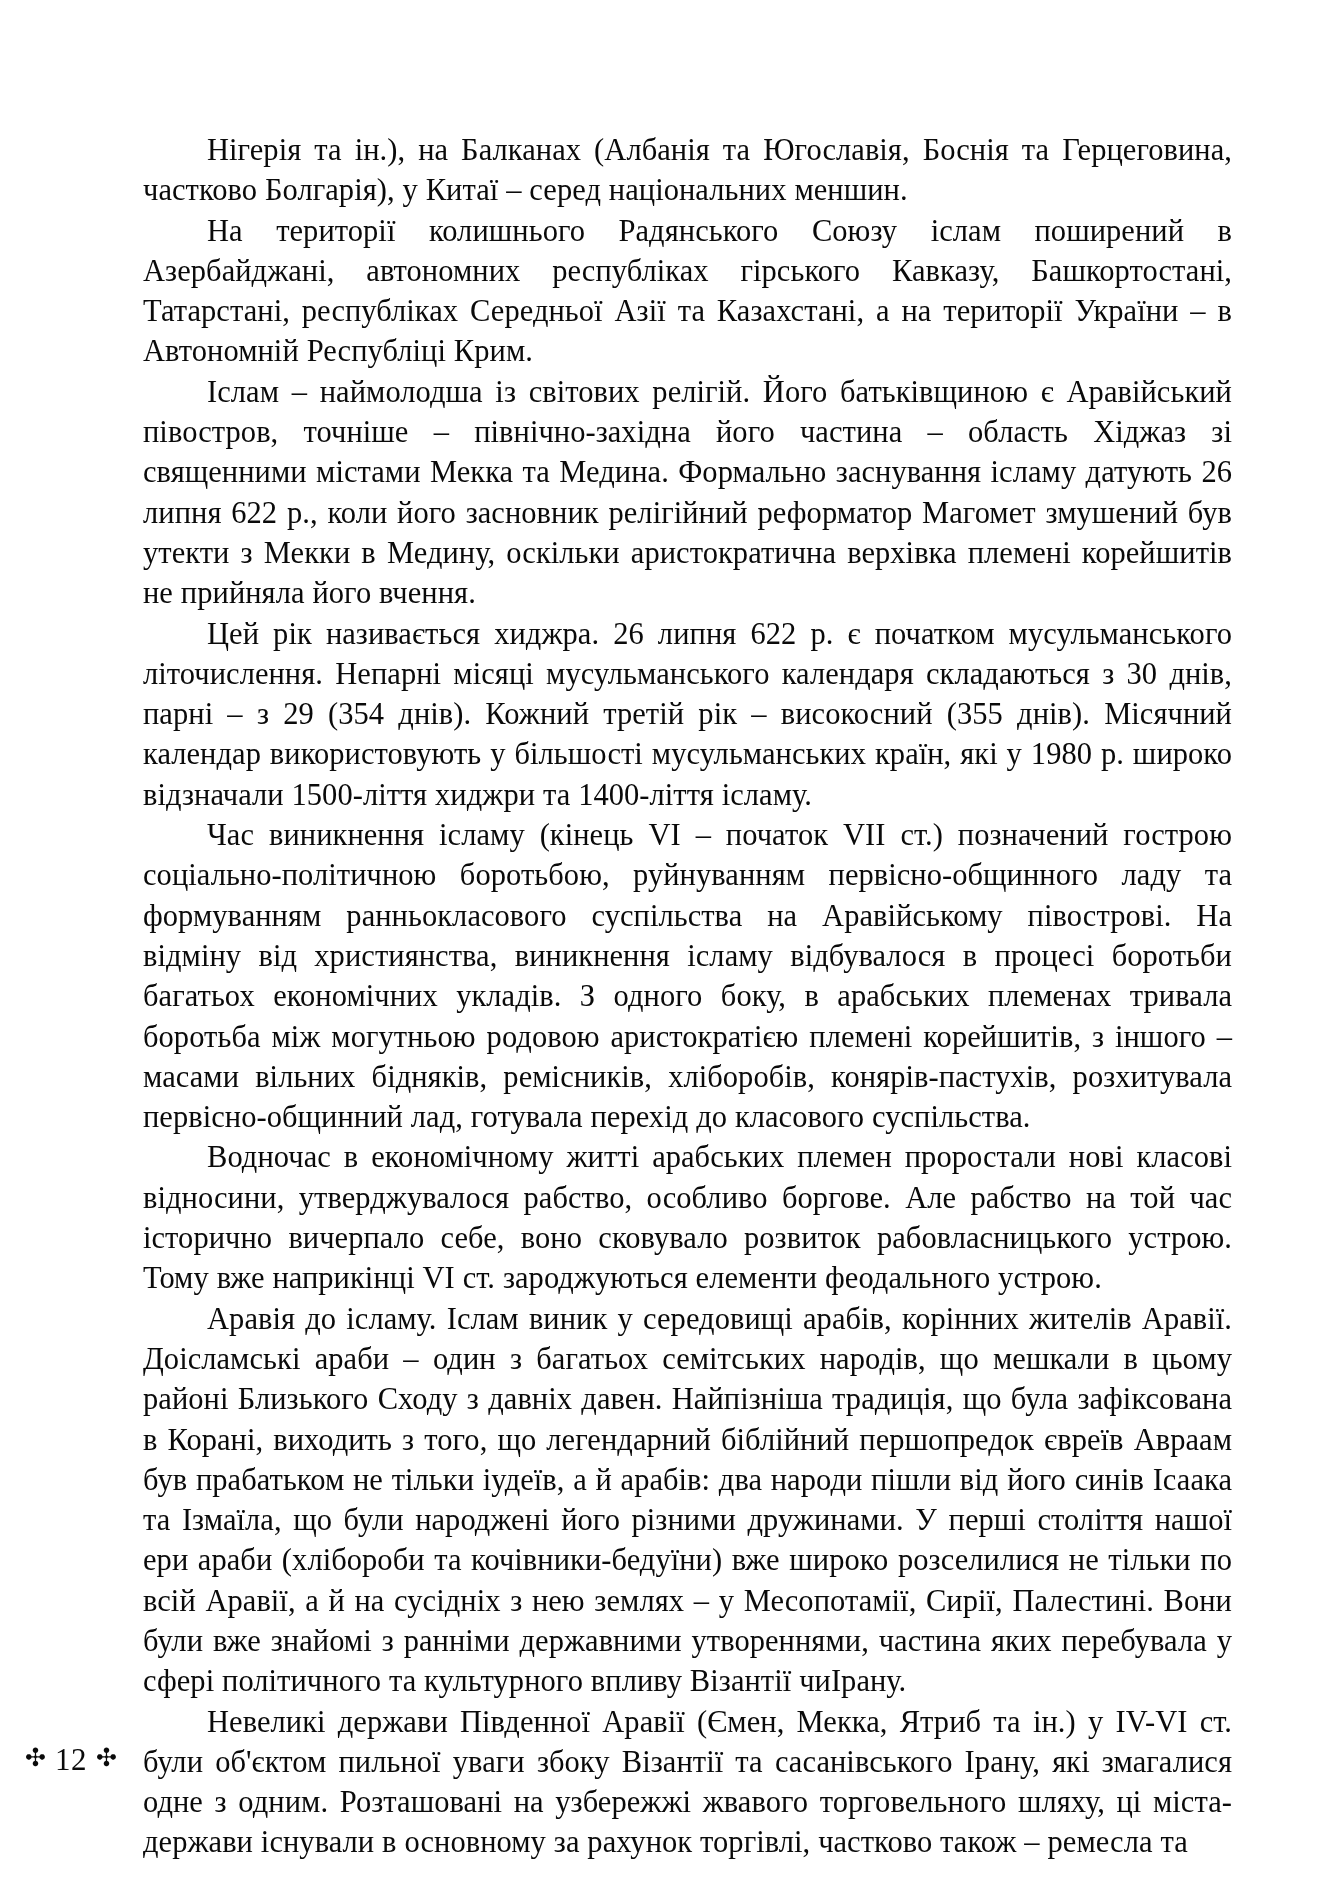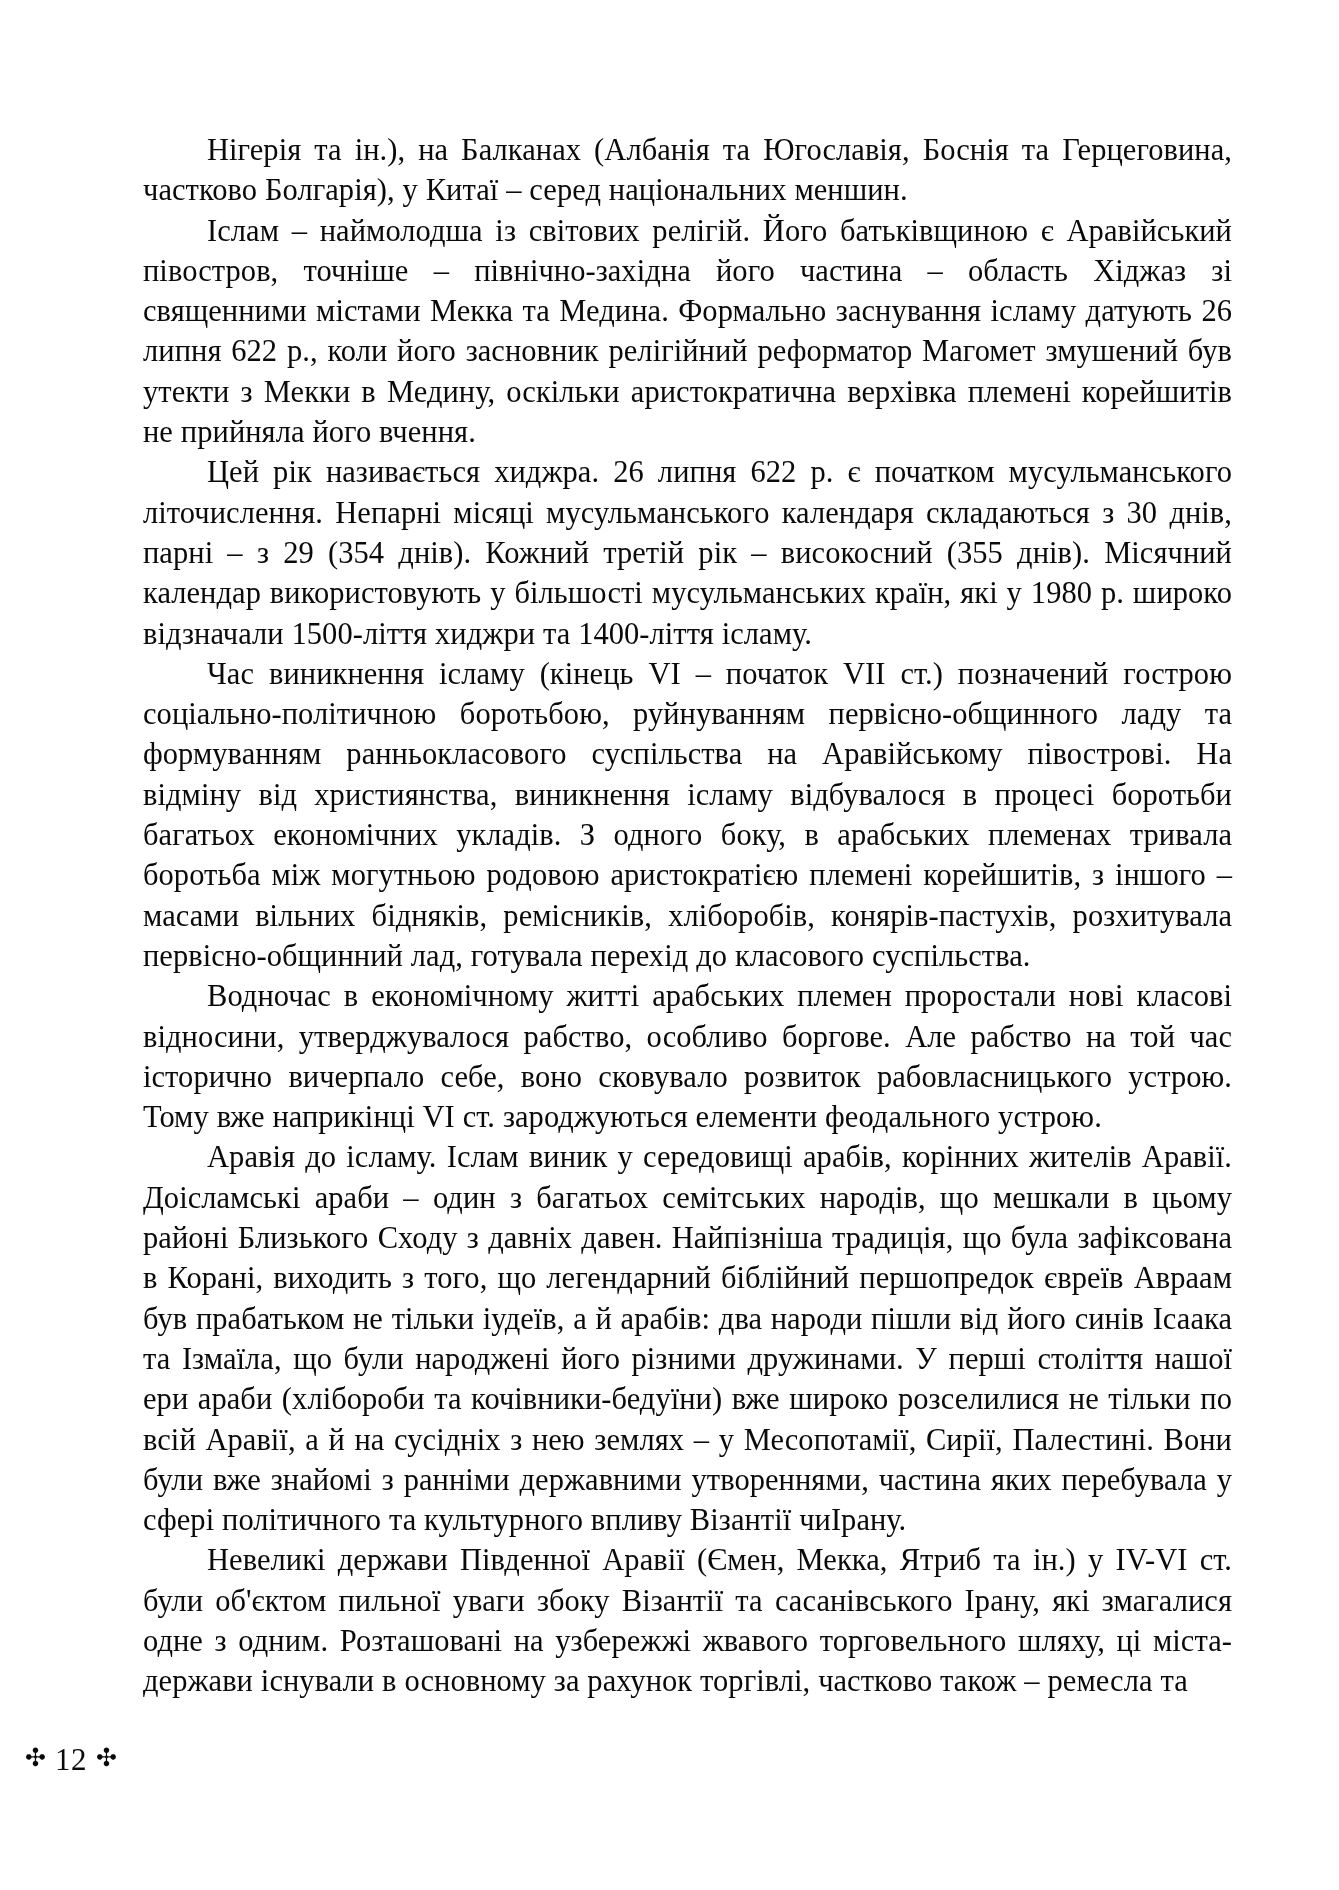--- a/index.html
+++ b/index.html
@@ -65,20 +65,21 @@
     letter-spacing: 0.5px;
   }
 </style>
 </head>
 <body>
 
 <div class="page">
 
   <div class="text-column">
     <p class="para">Нігерія та ін.), на Балканах (Албанія та Югославія, Боснія та Герцеговина, частково Болгарія), у Китаї – серед національних меншин.</p>
+    <p class="para">На території колишнього Радянського Союзу іслам поширений в Азербайджані, автономних республіках гірського Кавказу, Башкортостані, Татарстані, республіках Середньої Азії та Казахстані, а на території України – в Автономній Республіці Крим.</p>
     <p class="para">Іслам – наймолодша із світових релігій. Його батьківщиною є Аравійський півостров, точніше – північно-західна його частина – область Хіджаз зі священними містами Мекка та Медина. Формально заснування ісламу датують 26 липня 622 р., коли його засновник релігійний реформатор Магомет змушений був утекти з Мекки в Медину, оскільки аристократична верхівка племені корейшитів не прийняла його вчення.</p>
     <p class="para">Цей рік називається хиджра. 26 липня 622 р. є початком мусульманського літочислення. Непарні місяці мусульманського календаря складаються з 30 днів, парні – з 29 (354 днів). Кожний третій рік – високосний (355 днів). Місячний календар використовують у більшості мусульманських країн, які у 1980 р. широко відзначали 1500-ліття хиджри та 1400-ліття ісламу.</p>
     <p class="para">Час виникнення ісламу (кінець VI – початок VII ст.) позначений гострою соціально-політичною боротьбою, руйнуванням первісно-общинного ладу та формуванням ранньокласового суспільства на Аравійському півострові. На відміну від християнства, виникнення ісламу відбувалося в процесі боротьби багатьох економічних укладів. З одного боку, в арабських племенах тривала боротьба між могутньою родовою аристократією племені корейшитів, з іншого – масами вільних бідняків, ремісників, хліборобів, конярів-пастухів, розхитувала первісно-общинний лад, готувала перехід до класового суспільства.</p>
     <p class="para">Водночас в економічному житті арабських племен проростали нові класові відносини, утверджувалося рабство, особливо боргове. Але рабство на той час історично вичерпало себе, воно сковувало розвиток рабовласницького устрою. Тому вже наприкінці VI ст. зароджуються елементи феодального устрою.</p>
     <p class="para">Аравія до ісламу. Іслам виник у середовищі арабів, корінних жителів Аравії. Доісламські араби – один з багатьох семітських народів, що мешкали в цьому районі Близького Сходу з давніх давен. Найпізніша традиція, що була зафіксована в Корані, виходить з того, що легендарний біблійний першопредок євреїв Авраам був прабатьком не тільки іудеїв, а й арабів: два народи пішли від його синів Ісаака та Ізмаїла, що були народжені його різними дружинами. У перші століття нашої ери араби (хлібороби та кочівники-бедуїни) вже широко розселилися не тільки по всій Аравії, а й на сусідніх з нею землях – у Месопотамії, Сирії, Палестині. Вони були вже знайомі з ранніми державними утвореннями, частина яких перебувала у сфері політичного та культурного впливу Візантії чиІрану.</p>
     <p class="para">Невеликі держави Південної Аравії (Ємен, Мекка, Ятриб та ін.) у IV-VI ст. були об'єктом пильної уваги збоку Візантії та сасанівського Ірану, які змагалися одне з одним. Розташовані на узбережжі жвавого торговельного шляху, ці міста-держави існували в основному за рахунок торгівлі, частково також – ремесла та</p>
   </div>
 
   <div class="footer">
     <span class="orn">✣</span><span class="pageno">12</span><span class="orn">✣</span>

